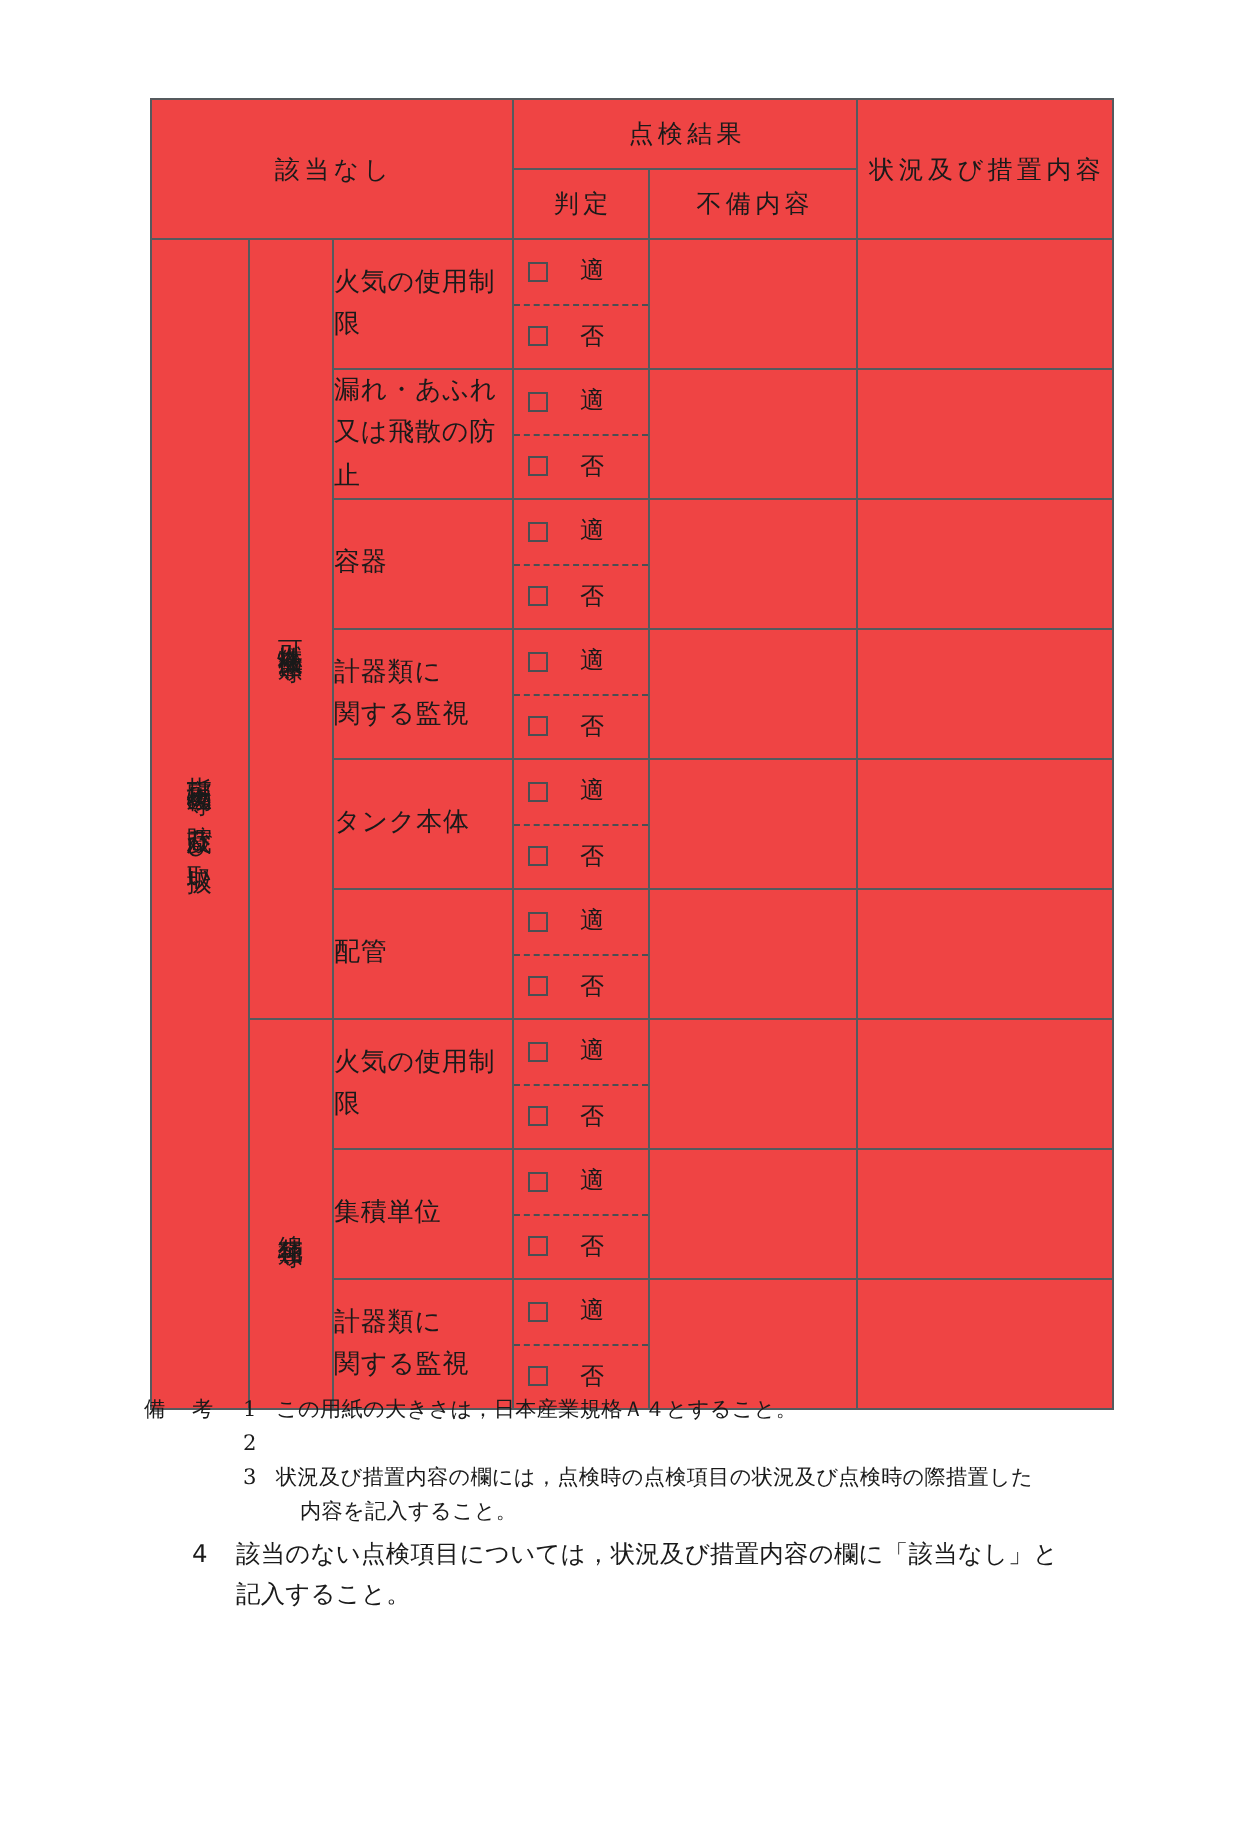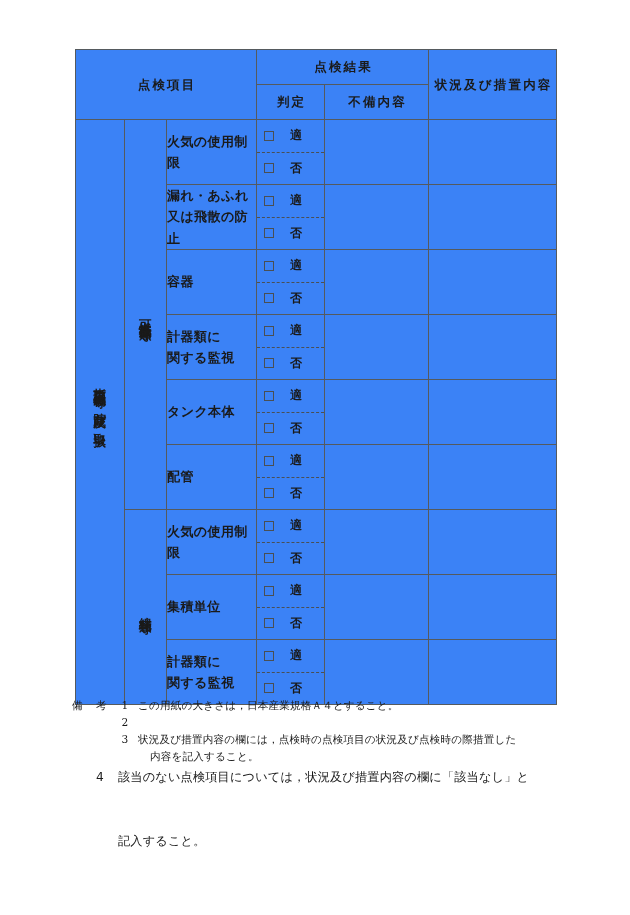--- a/index.html
+++ b/index.html
@@ -29,23 +29,23 @@
     position: absolute;
     left: 75px;
     top: 49px;
     width: 481px;
     border-collapse: collapse;
     table-layout: fixed;
   }
   .form-table td, .form-table th {
     border: 1px solid #555a5e;
     padding: 0;
-    font-weight: bold;
+    font-weight: normal;
     vertical-align: middle;
-    background: #3b82f6;
+    background: #ef4444;
   }
 
   
   .c-g1  { width: 49px; }
   .c-g2  { width: 42px; }
   .c-item{ width: 90px; }
   .c-jud { width: 68px; }
   .c-def { width: 104px; }
   .c-sit { width: 128px; }
 
@@ -145,39 +145,39 @@
   .note-body .cont { display: block; text-indent: 12px; }
 
   .note-row.n4 {
     font-family: "DejaVu Sans", "Liberation Sans", sans-serif;
     font-size: 12.2px;
     line-height: 1.68;
     margin-top: 1px;
   }
   .note-row.n4 .note-lead { width: 24px; }
   .note-row.n4 .note-num { width: 22px; text-align: left; }
-  .note-row.n4 .note-body .cont { text-indent: 0; margin-top: 44px; }
+  .note-row.n4 .note-body .cont { text-indent: 0; }
 </style>
 </head>
 <body>
 
 <div class="sheet">
 
   <table class="form-table">
     <colgroup>
       <col class="c-g1">
         <col class="c-g2">
         <col class="c-item">
       <col class="c-jud">
         <col class="c-def">
         <col class="c-sit">
     </colgroup>
     <tbody id="table-body">
         <tr>
-          <td class="hdr hdr-tall" colspan="3" rowspan="2">点検項目</td>
+          <td class="hdr hdr-tall" colspan="3" rowspan="2">該当なし</td>
           <td class="hdr" colspan="2">点検結果</td>
           <td class="hdr hdr-tall" rowspan="2">状況及び措置内容</td>
         </tr>
         <tr>
           <td class="hdr">判定</td>
           <td class="hdr">不備内容</td>
         </tr>
         <tr>
           <td class="vgroup" rowspan="9"><span class="vtext vtext-tall">指定可燃物等の貯蔵及び取扱い</span></td>
           <td class="vgroup" rowspan="6"><span class="vtext">可燃性液体類等</span></td>

